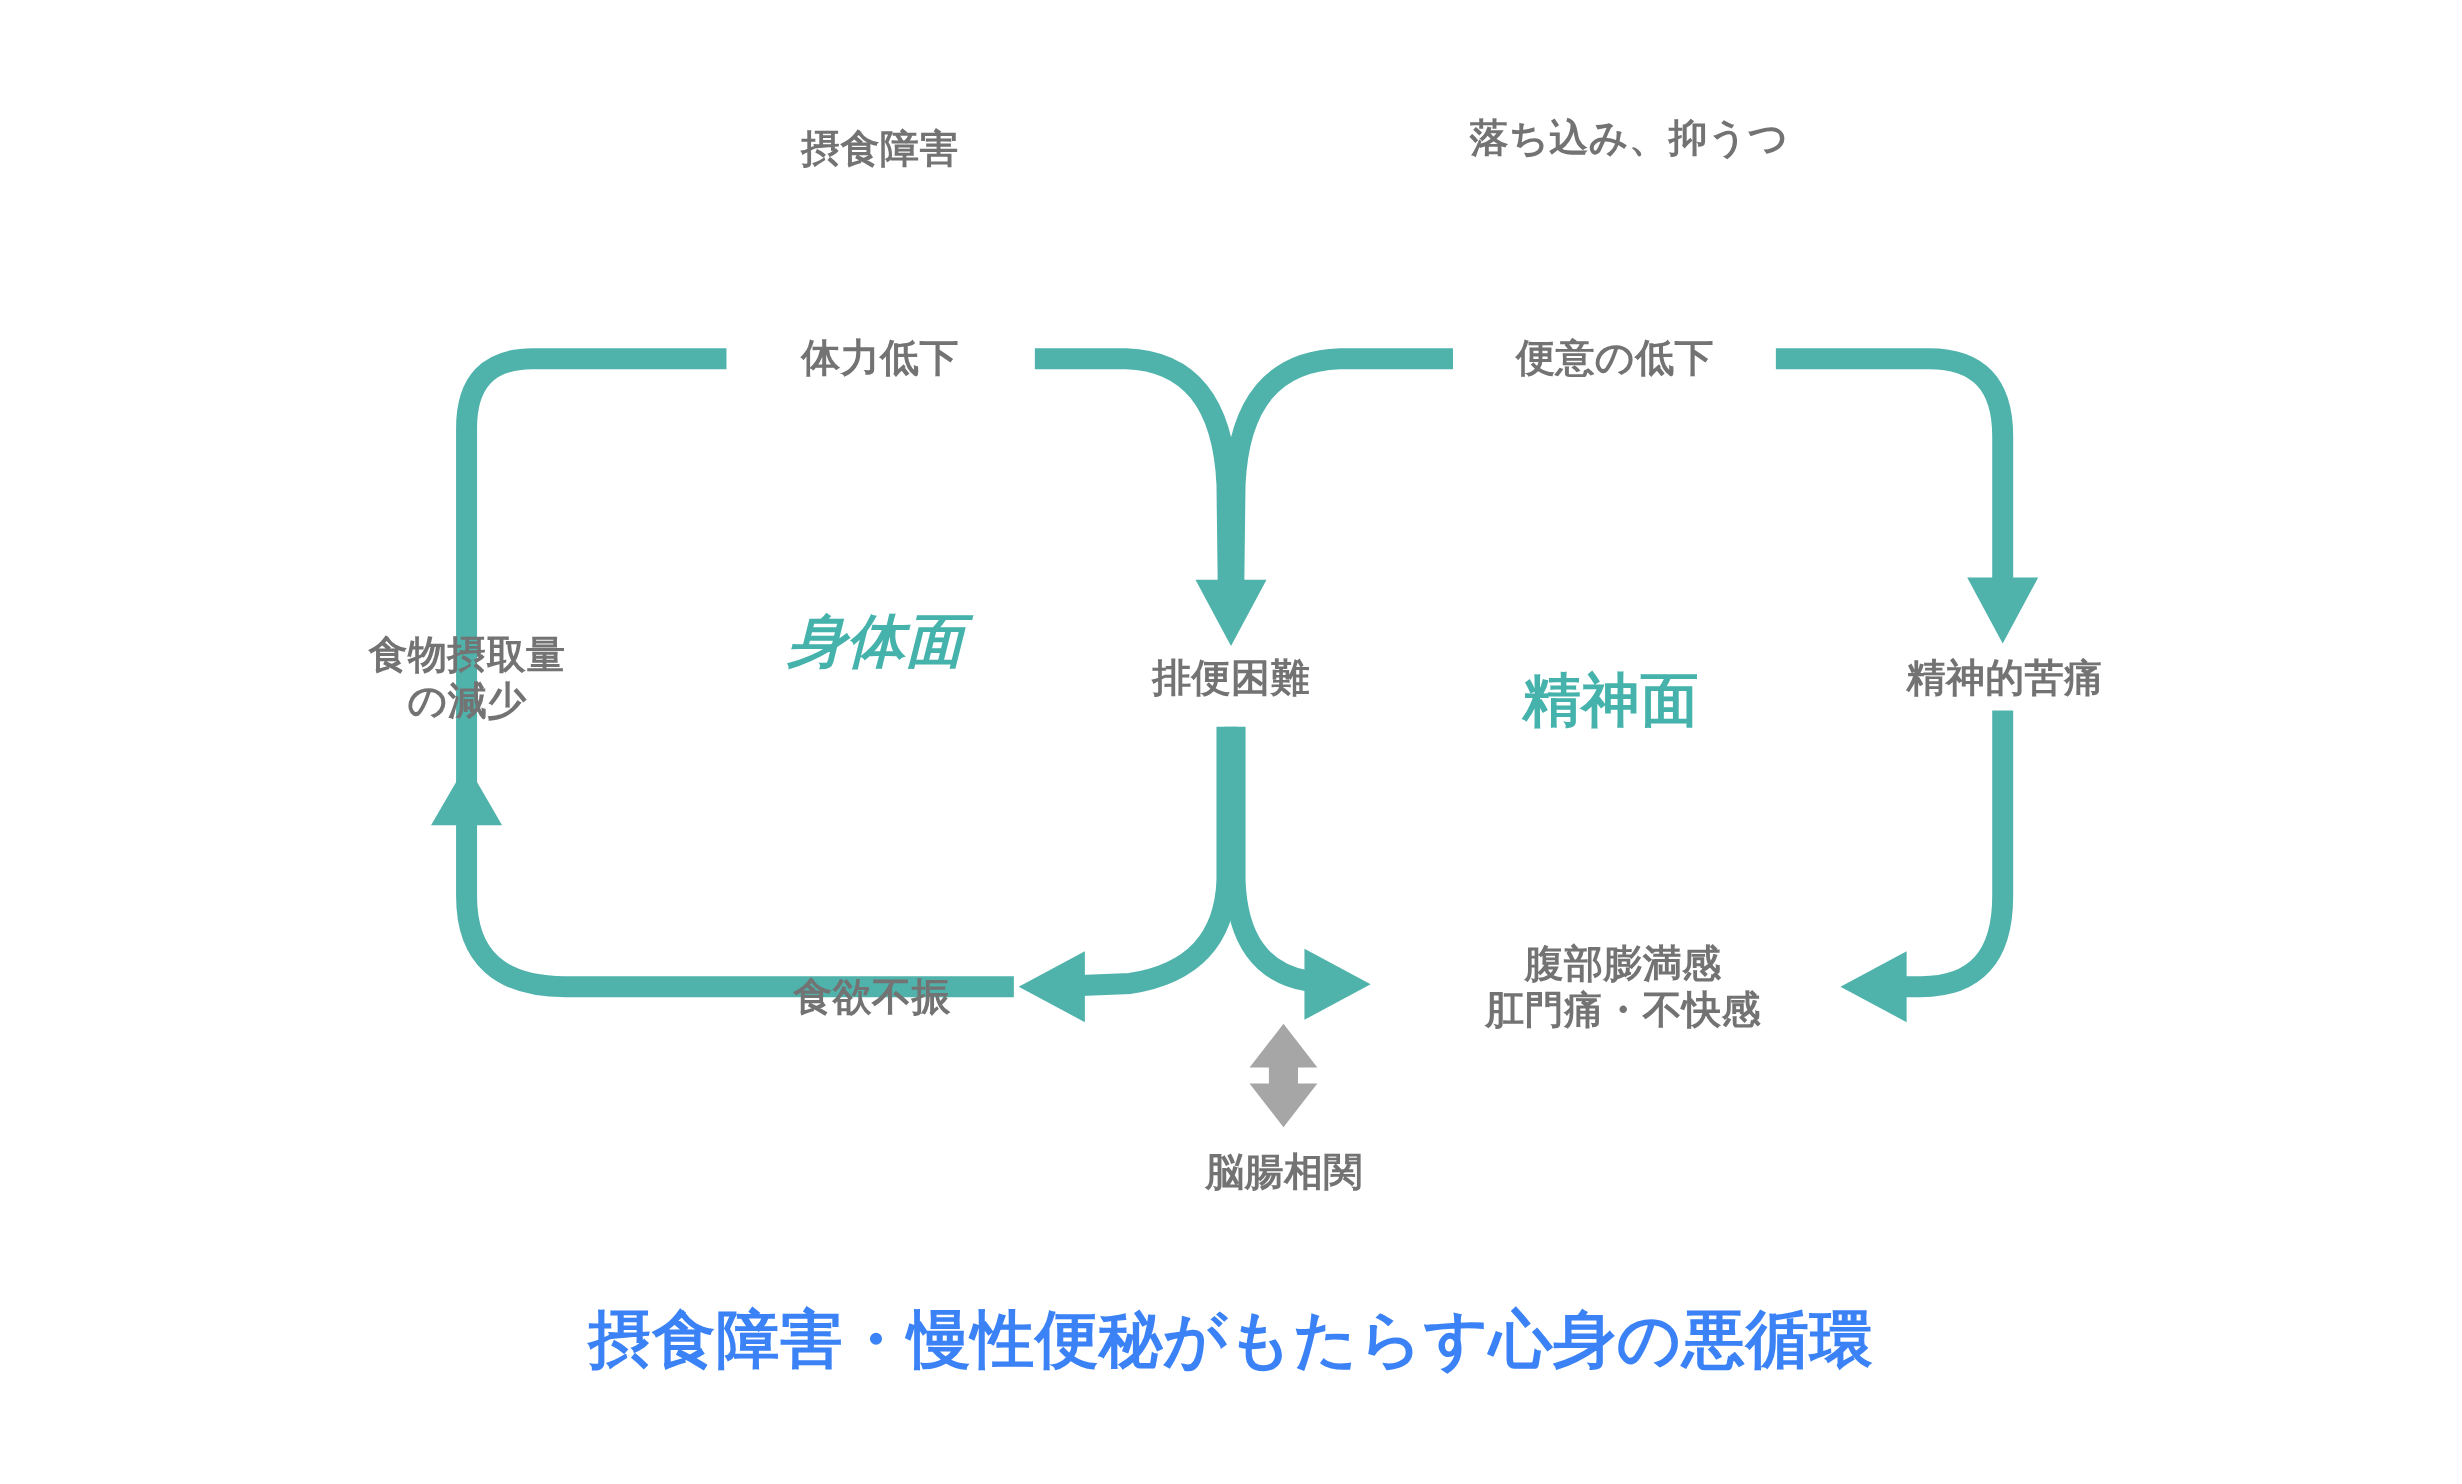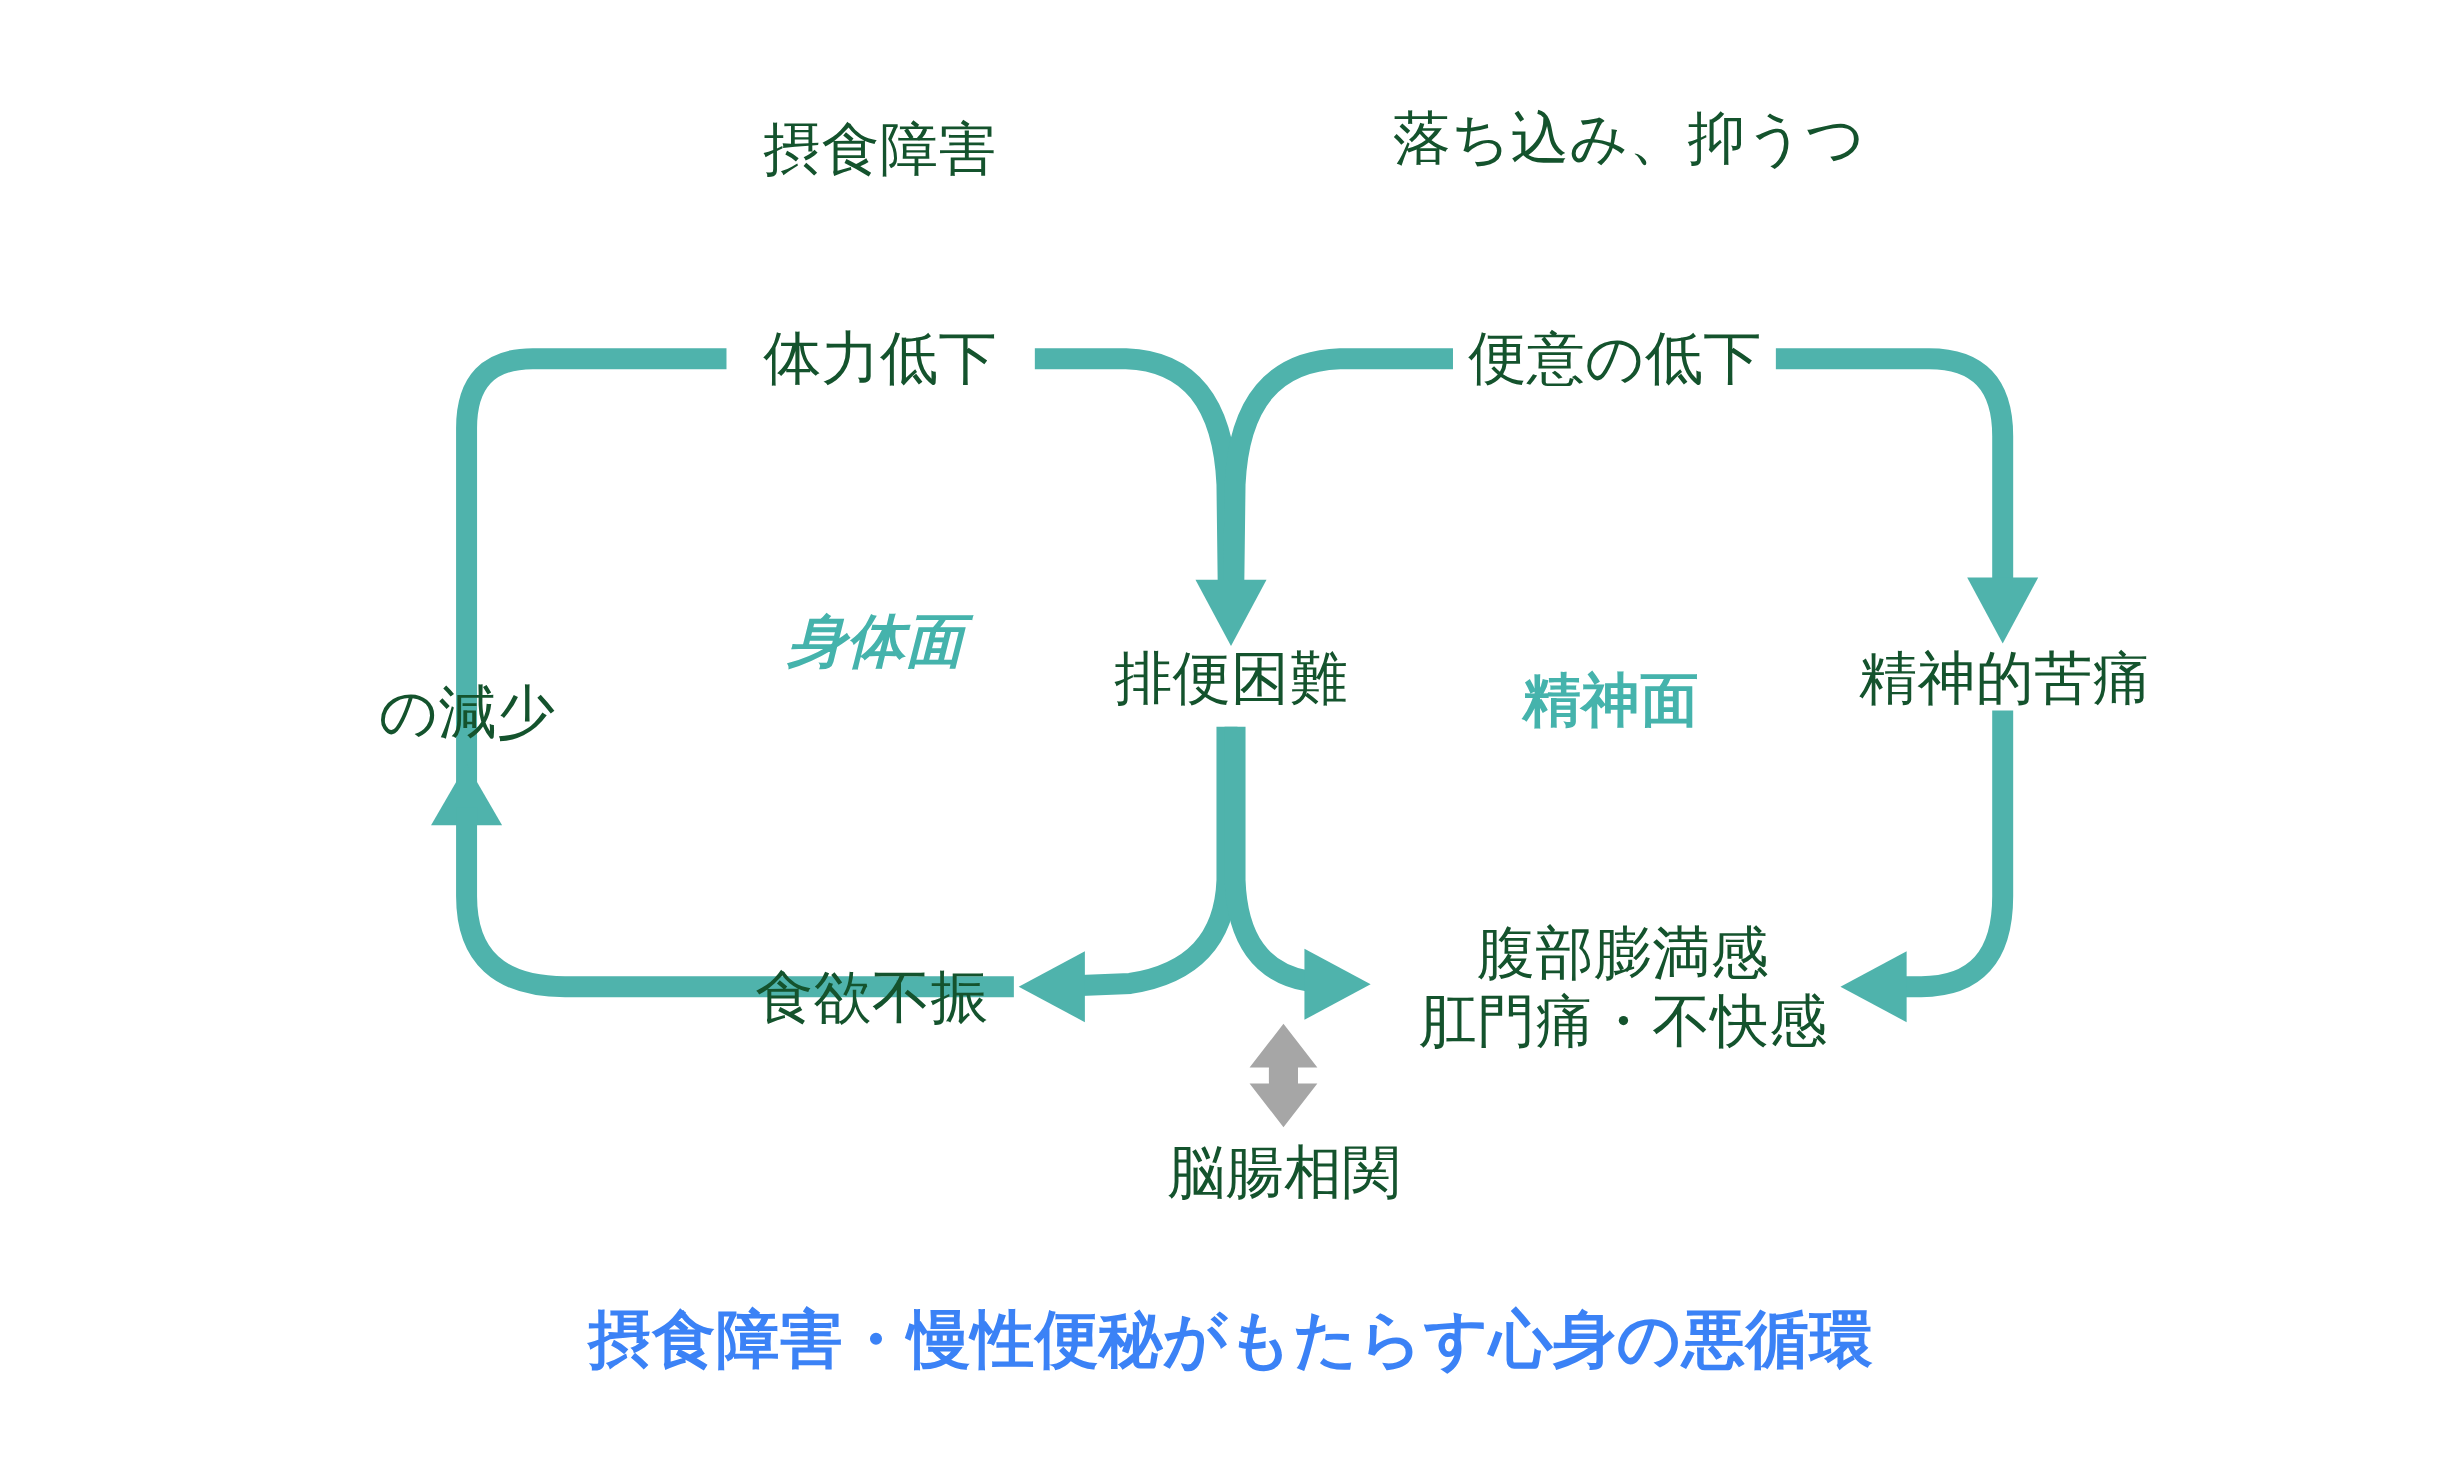--- a/index.html
+++ b/index.html
@@ -21,28 +21,28 @@
   }
   svg.flow-layer {
     position: absolute;
     left: 0;
     top: 0;
     width: 2462px;
     height: 1485px;
   }
   .node-label {
     position: absolute;
-    color: #14532d;
-    font-size: 58px;
+    color: #737373;
+    font-size: 39px;
     line-height: 1.18;
     letter-spacing: 0.4px;
     white-space: pre;
     text-align: center;
     transform: translate(-50%, -50%);
-    font-weight: 400;
+    font-weight: 700;
   }
   .node-label.two-line {
     line-height: 1.17;
   }
   .side-label {
     position: absolute;
     color: #45B3AC;
     font-size: 58px;
     font-weight: 700;
     letter-spacing: 0.8px;
@@ -106,21 +106,21 @@
   </svg>
 
   <div class="node-label" style="left:880px; top:149px;">摂食障害</div>
 
   <div class="node-label" style="left:1629px; top:138px;">落ち込み、抑うつ</div>
 
   <div class="node-label" style="left:880px; top:358px;">体力低下</div>
 
   <div class="node-label" style="left:1615px; top:358px;">便意の低下</div>
 
-  <div class="node-label two-line" style="left:467px; top:678px;"><br><span>の減少</span></div>
+  <div class="node-label two-line" style="left:467px; top:678px;"><span>食物摂取量</span><br><span>の減少</span></div>
 
   <div class="side-label" style="left:876px; top:642px;font-style:italic;">身体面</div>
 
   <div class="node-label" style="left:1231px; top:678px;">排便困難</div>
 
   <div class="side-label" style="left:1611px; top:701px;">精神面</div>
 
   <div class="node-label" style="left:872px; top:997px;">食欲不振</div>
 
   <div class="node-label" style="left:2005px; top:678px;">精神的苦痛</div>

